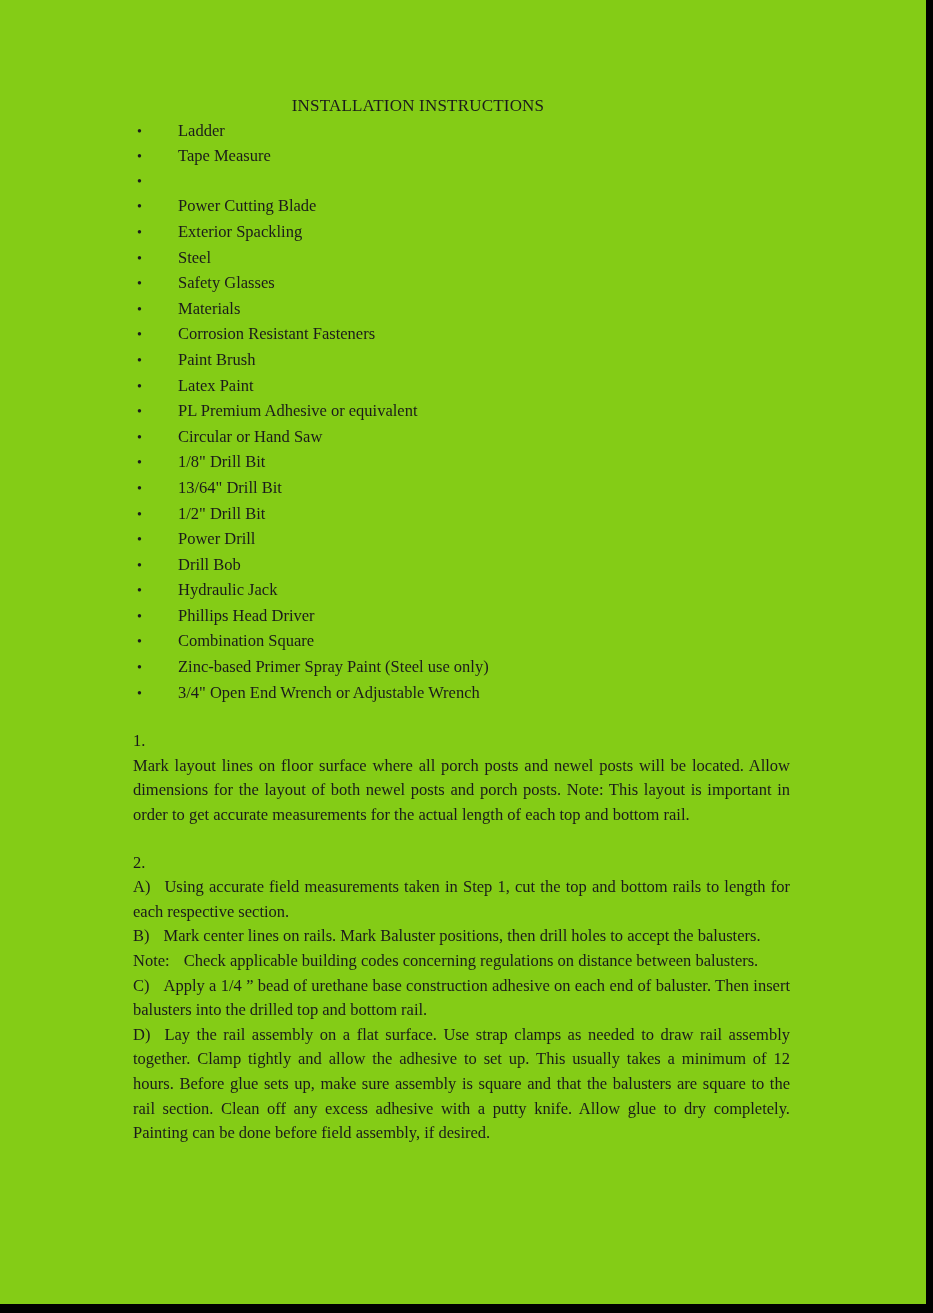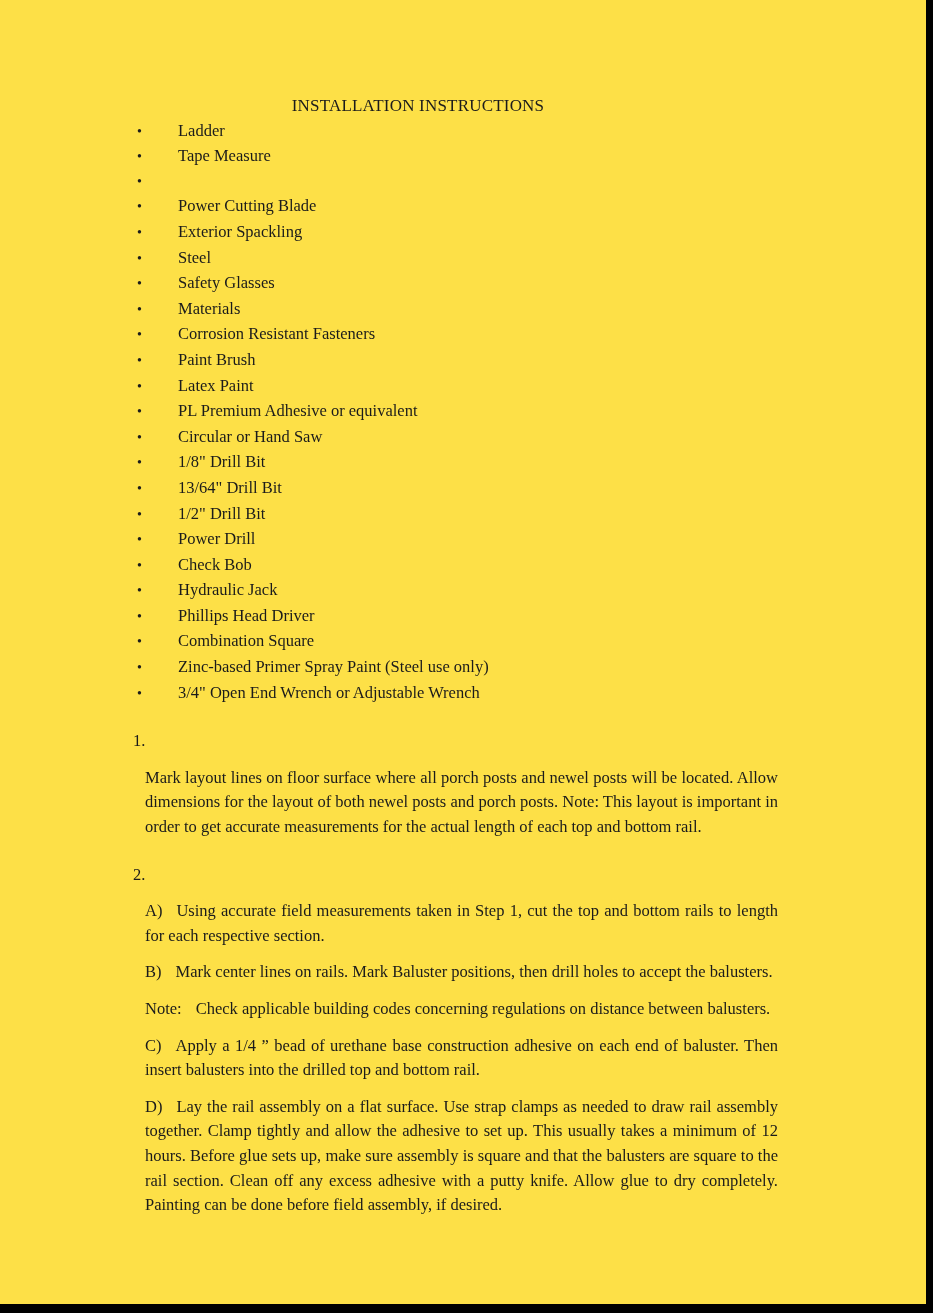--- a/index.html
+++ b/index.html
@@ -4,21 +4,21 @@
 <style>
   html, body {
     margin: 0;
     padding: 0;
     background: #ffffff;
   }
   .page {
     position: relative;
     width: 933px;
     height: 1313px;
-    background: #fde047;
+    background: #84cc16;
     overflow: hidden;
     font-family: "Liberation Serif", serif;
     color: #1b1b1b;
   }
   .content {
     position: absolute;
     left: 133px;
     top: 94px;
     width: 657px;
     font-size: 16.5px;
@@ -50,21 +50,21 @@
     font-size: 14px;
     box-sizing: border-box;
   }
   .step {
     margin-top: 23px;
   }
   .step-number {
     margin: 0;
   }
   .para {
-    margin: 12px;
+    margin: 0;
     text-align: justify;
     font-family: Liberation Serif, serif;
   }
   .plabel {
     margin-right: 14px;
   }
   .edge-right {
     position: absolute;
     top: 0;
     right: 0;
@@ -167,21 +167,21 @@
     <span class="mtext">1/2" Drill Bit</span>
   </li>
 
   <li class="material-item">
     <span class="bullet">•</span>
     <span class="mtext">Power Drill</span>
   </li>
 
   <li class="material-item">
     <span class="bullet">•</span>
-    <span class="mtext">Check Bob</span>
+    <span class="mtext">Drill Bob</span>
   </li>
 
   <li class="material-item">
     <span class="bullet">•</span>
     <span class="mtext">Hydraulic Jack</span>
   </li>
 
   <li class="material-item">
     <span class="bullet">•</span>
     <span class="mtext">Phillips Head Driver</span>

